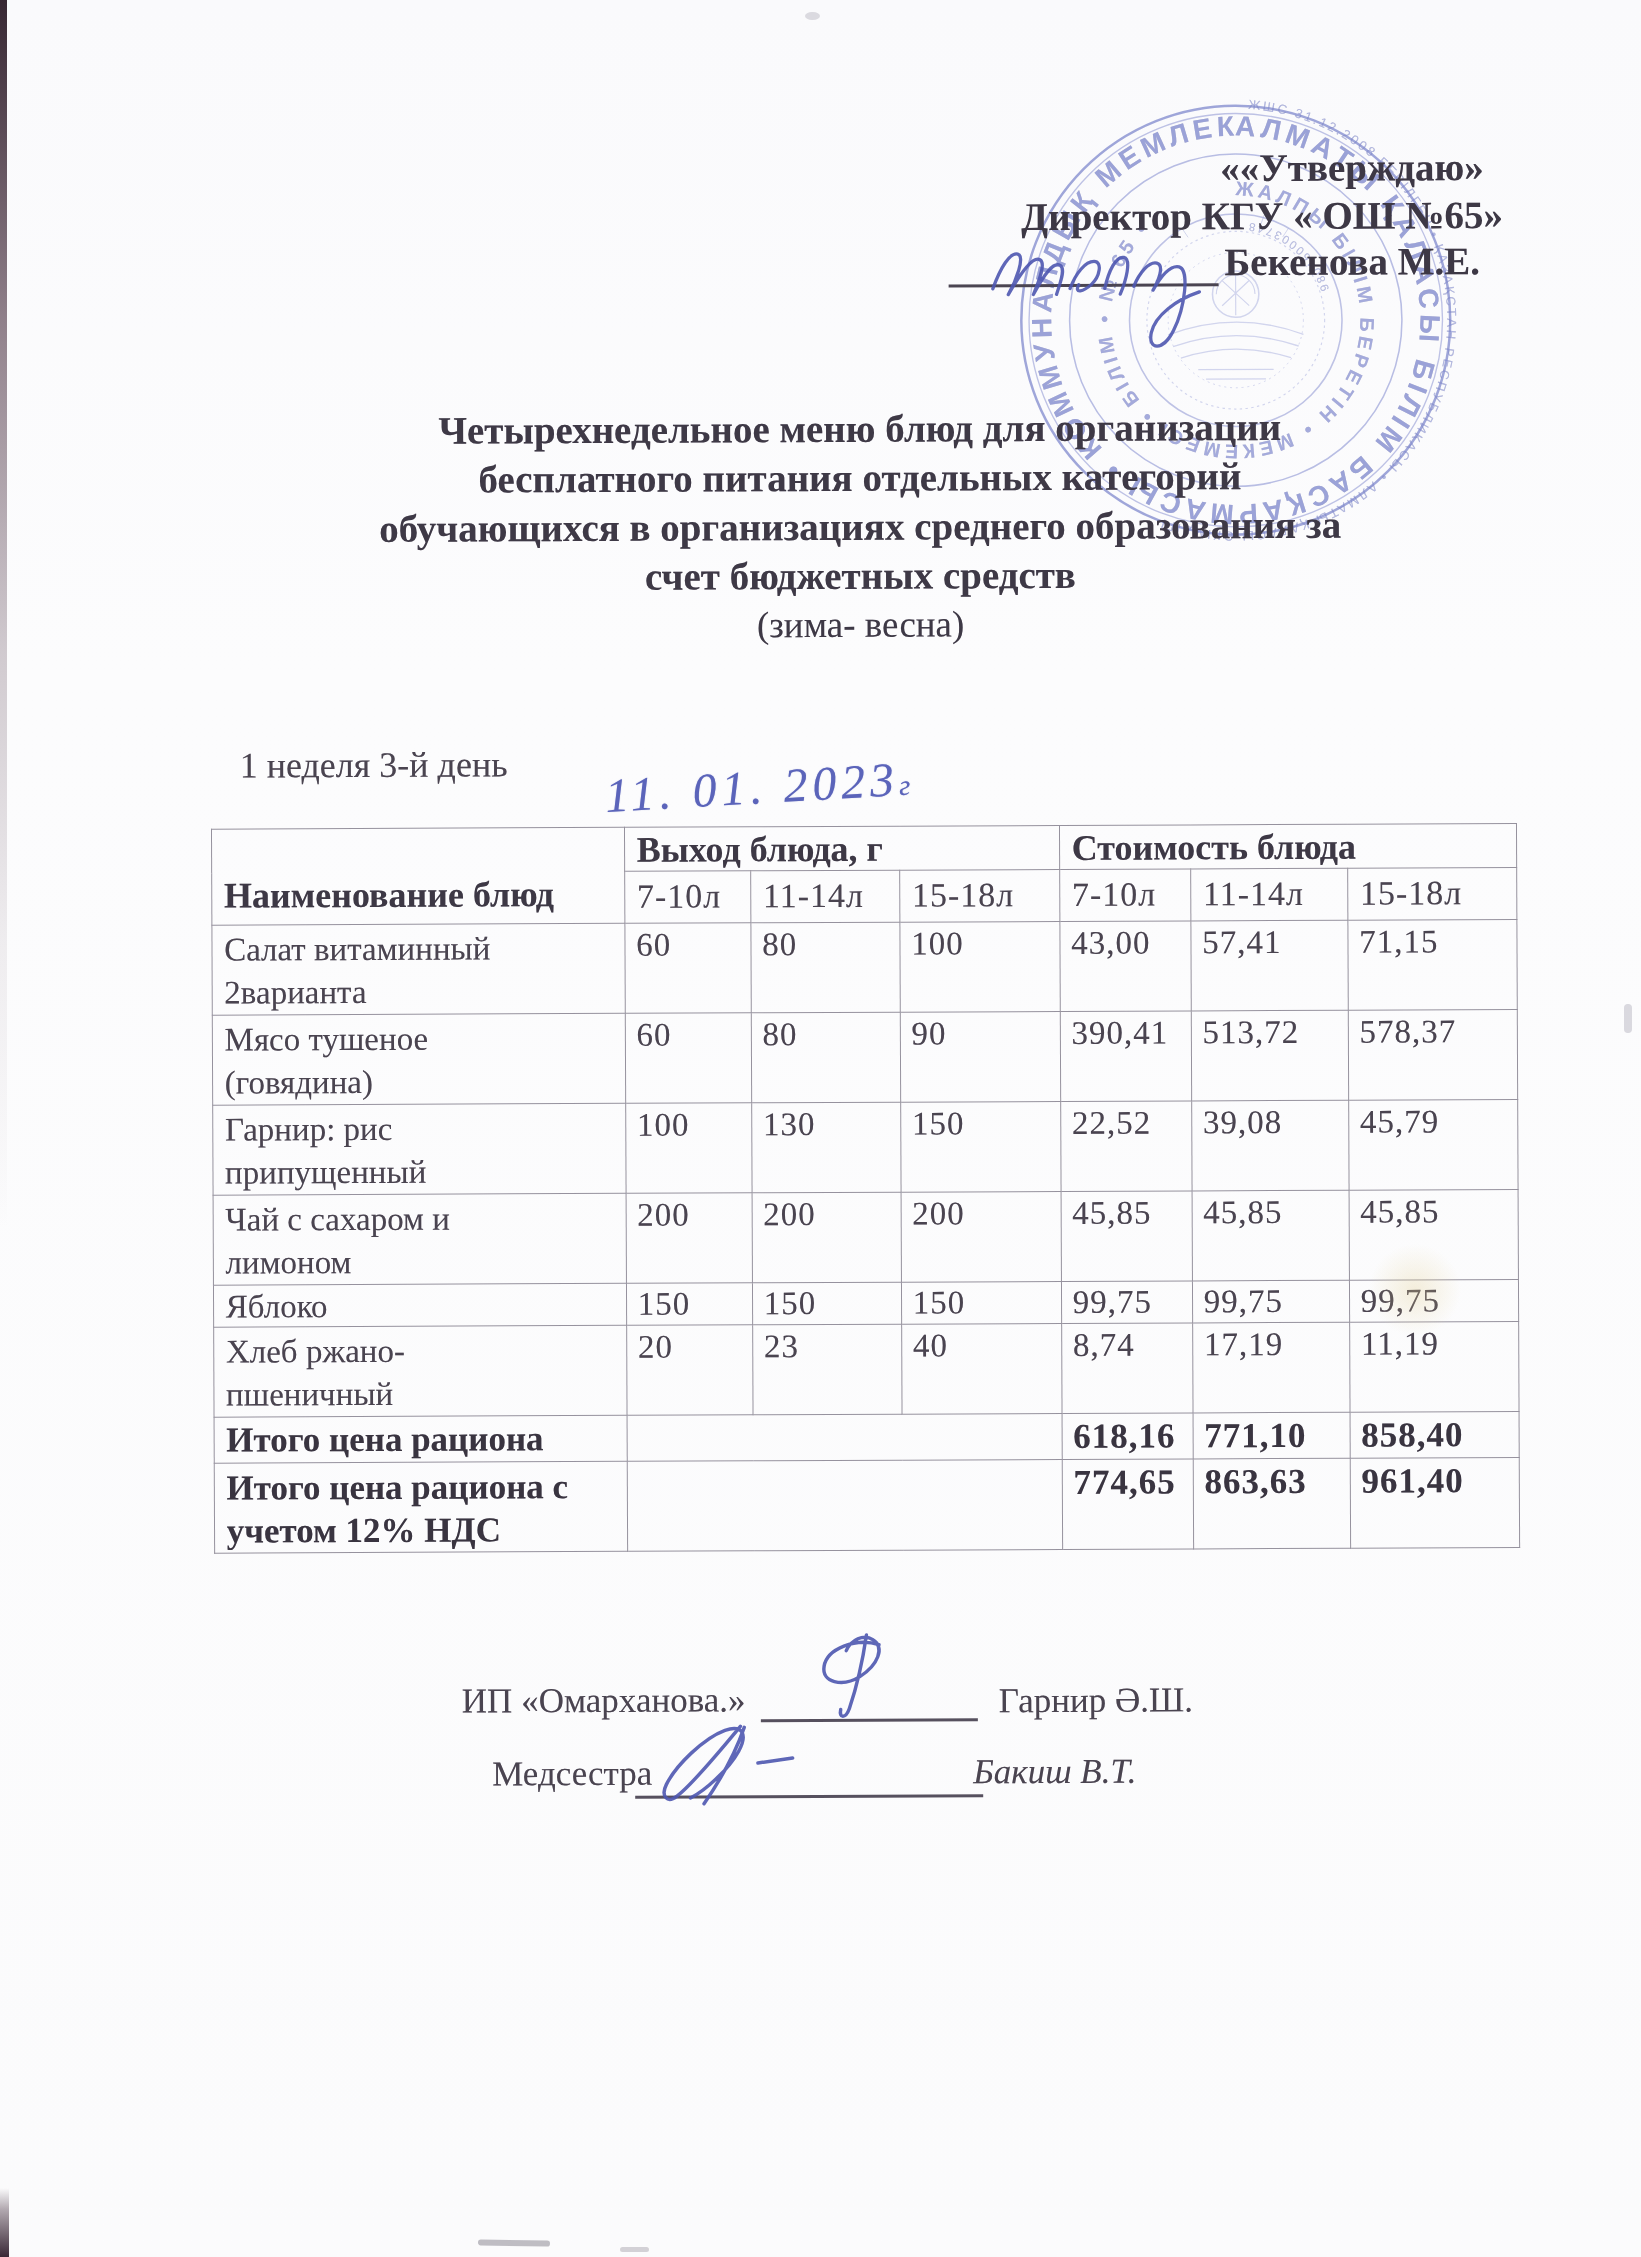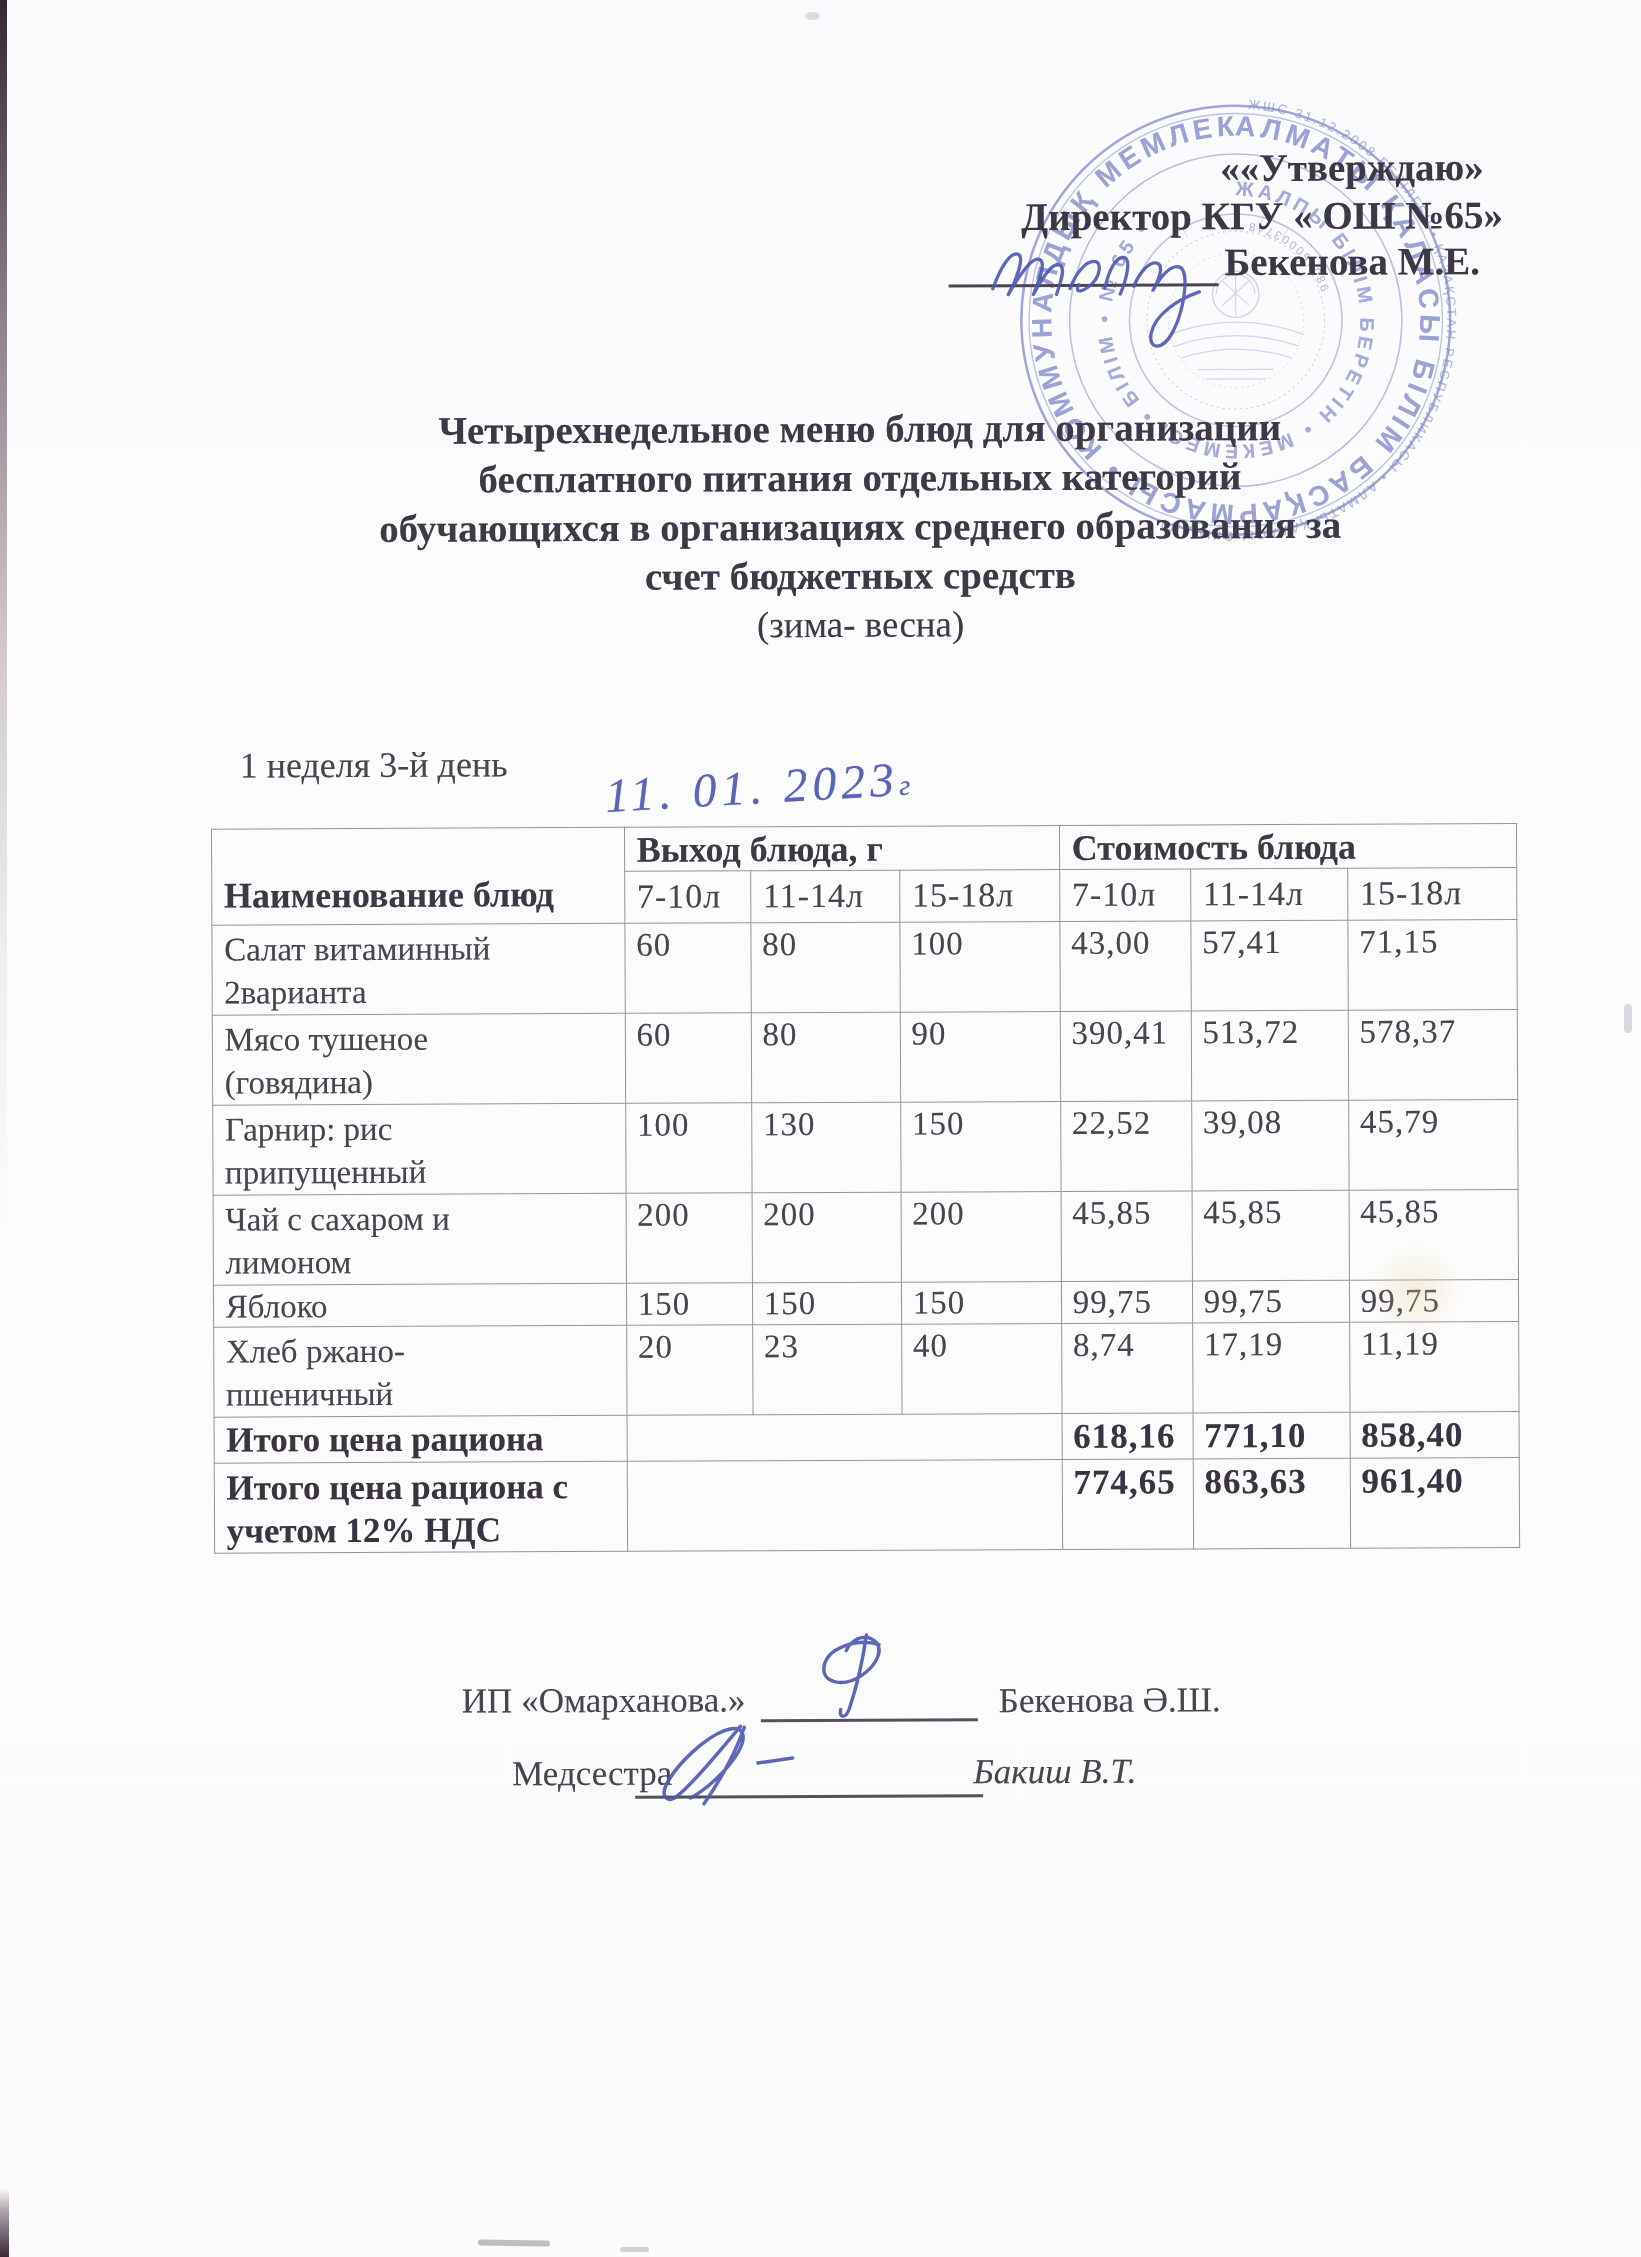--- a/index.html
+++ b/index.html
@@ -51,21 +51,21 @@
   #menu-table tr.rd{height:85px;} #menu-table tr.rs{height:42px;}
   #menu-table tr.rb{height:87px;} #menu-table tr.rt1{height:46px;}
   #menu-table tr.rt2{height:85px;}
   #menu-table tr.total td{font-weight:bold;color:#393440;font-size:35px;}
   #menu-table tr.rs .nm, #menu-table tr.rt1 .nm{line-height:39px;}
 
   
   .sig-label{position:absolute;font-size:35px;color:#4a4450;white-space:nowrap;}
   #sig1-label{left:459px;top:1680px;}
   #sig1-name{left:996px;top:1682px;}
-  #sig2-label{left:509px;top:1753px;}
+  #sig2-label{left:489px;top:1753px;}
   #sig2-name{left:970px;top:1753px;font-style:italic;}
   .sig-line{position:absolute;height:2.9px;background:#56505e;}
   #sig1-line{left:758px;top:1719px;width:217px;}
   #sig2-line{left:632px;top:1795px;width:348px;}
   #signatures-svg{position:absolute;left:0;top:0;width:1641px;height:2257px;pointer-events:none;}
 
   
   #edge-left{position:absolute;left:0;top:0;width:6.8px;height:1448px;
     background:linear-gradient(180deg,rgba(38,21,33,.92),rgba(72,46,62,.6) 22%,rgba(95,72,88,.28) 45%,rgba(120,100,115,.1) 65%,transparent 85%);}
   #corner-bl{position:absolute;left:0;top:2188px;width:8.7px;height:70px;
@@ -257,21 +257,21 @@
         <td colspan="3"></td>
         <td class="num">774,65</td>
         <td class="num">863,63</td>
         <td class="num">961,40</td>
       </tr>
     </tbody>
       </table>
 
     <div class="sig-label" id="sig1-label">ИП «Омарханова.»</div>
     <div class="sig-line" id="sig1-line"></div>
-    <div class="sig-label" id="sig1-name">Бекенова Ә.Ш.</div>
+    <div class="sig-label" id="sig1-name">Гарнир Ә.Ш.</div>
 
     <div class="sig-label" id="sig2-label">Медсестра</div>
     <div class="sig-line" id="sig2-line"></div>
     <div class="sig-label" id="sig2-name">Бакиш В.Т.</div>
 
     <svg id="signatures-svg" viewBox="0 0 1700 2338">
       <g fill="none" stroke="#4e57b0" stroke-linecap="round" stroke-linejoin="round" opacity=".9">
         <path stroke-width="3.4" d="M1032 300 C1040 278 1050 262 1058 264 C1066 266 1056 292 1048 306
              C1062 282 1074 266 1081 270 C1088 274 1078 296 1074 306
              C1086 284 1095 272 1102 276 C1108 280 1101 296 1098 306

